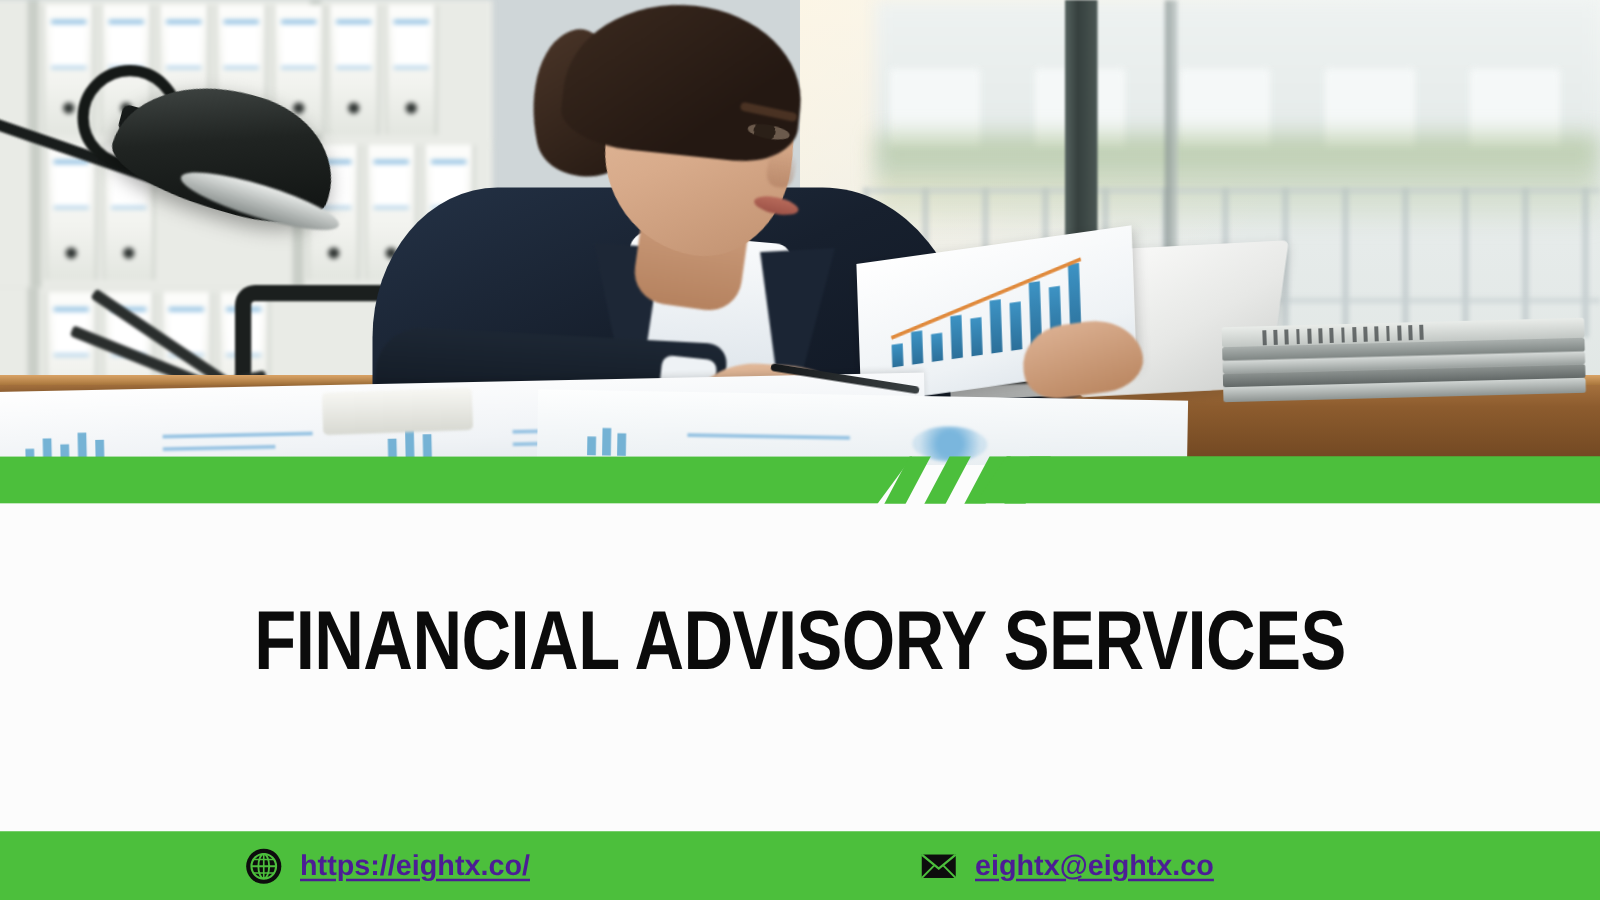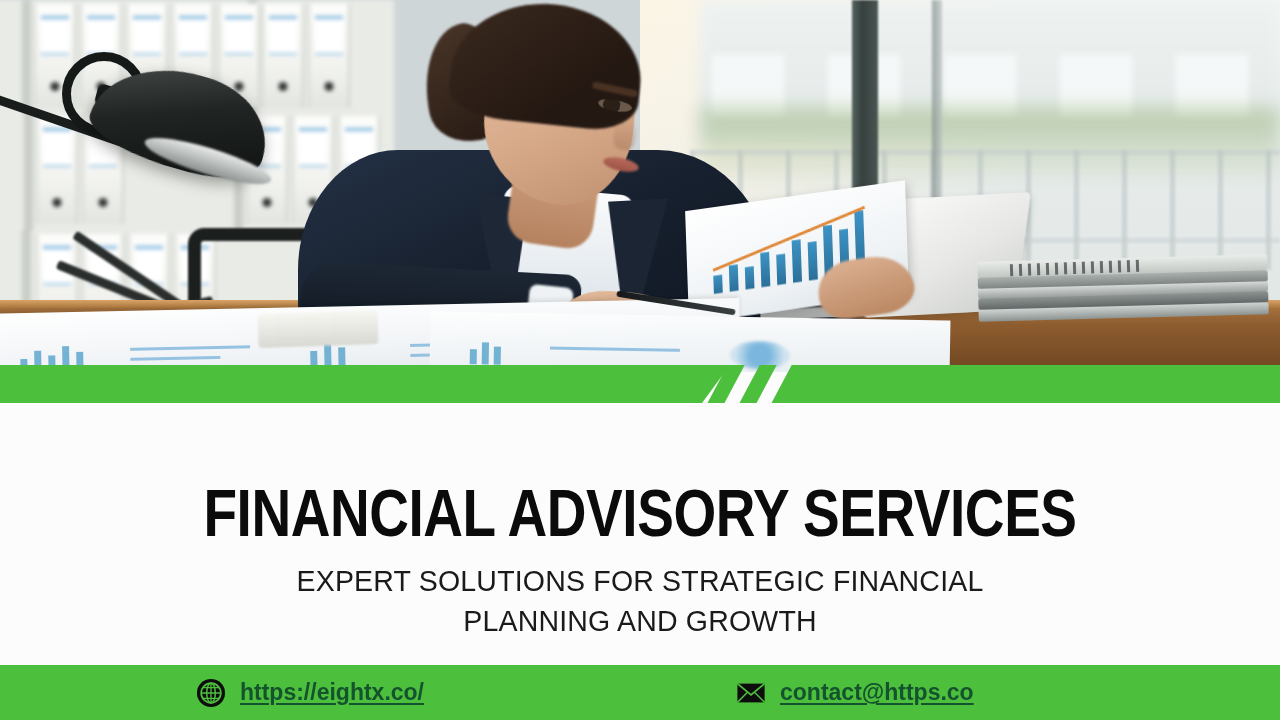--- a/index.html
+++ b/index.html
@@ -634,21 +634,21 @@
     display: flex;
     align-items: center;
     gap: 14px;
   }
   .contact.url   { margin-left: 196px; }
   .contact.email { margin-left: 312px; }
   .contact .label {
     font-family: "Liberation Sans", sans-serif;
     font-weight: 700;
     font-size: 23px;
-    color: #14532d;
+    color: #4c1d95;
     text-decoration: underline;
     text-underline-offset: 3px;
     white-space: nowrap;
   }
   .ico { width: 30px; height: 30px; display:block; flex: none; }
 </style>
 </head>
 <body>
 
 <div class="slide">
@@ -844,24 +844,20 @@
     <div class="slash" style="left:780px;"></div>
     <div class="slash" style="left:812px;"></div>
     <div class="div-right"></div>
   </div>
 
   <div class="content">
 
 
     <div class="headline">FINANCIAL ADVISORY SERVICES</div>
 
-    <div class="subhead">
-      <span>EXPERT SOLUTIONS FOR STRATEGIC FINANCIAL</span>
-      <span>PLANNING AND GROWTH</span>
-    </div>
   </div>
 
   <div class="footer">
 
     <div class="contact url">
       <svg class="ico" viewBox="0 0 32 32">
         <circle cx="16" cy="16" r="15" fill="#0d0d0d"></circle>
         <circle cx="16" cy="16" r="10.5" fill="none" stroke="#4cbf3c" stroke-width="1.8"></circle>
         <ellipse cx="16" cy="16" rx="4.6" ry="10.5" fill="none" stroke="#4cbf3c" stroke-width="1.6"></ellipse>
         <line x1="5.5" y1="16" x2="26.5" y2="16" stroke="#4cbf3c" stroke-width="1.6"></line>
@@ -870,17 +866,17 @@
       </svg>
       <span class="label">https://eightx.co/</span>
     </div>
 
     <div class="contact email">
       <svg class="ico" viewBox="0 0 32 32">
         <rect x="1.5" y="6" width="29" height="20" fill="#0d0d0d"></rect>
         <path d="M1.5 6 L16 18 L30.5 6" fill="none" stroke="#4cbf3c" stroke-width="2"></path>
         <path d="M1.5 26 L12 15.5 M30.5 26 L20 15.5" fill="none" stroke="#4cbf3c" stroke-width="1.6"></path>
       </svg>
-      <span class="label">contact@https.co</span>
+      <span class="label">eightx@eightx.co</span>
     </div>
   </div>
 
 </div>
 
 </body></html>

